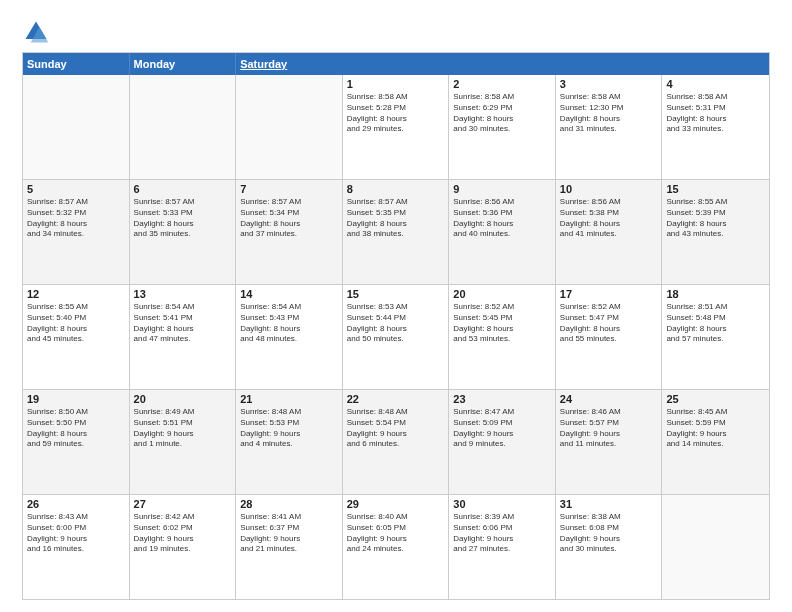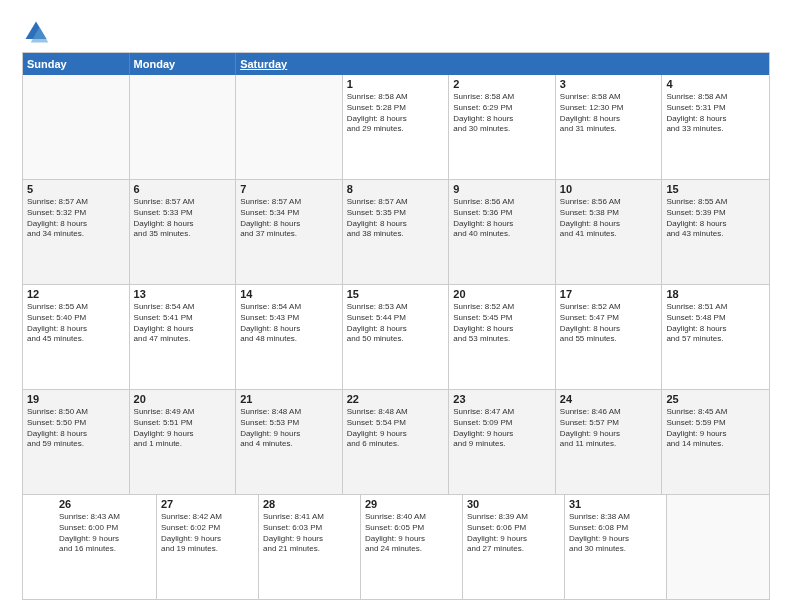--- a/index.html
+++ b/index.html
@@ -85,21 +85,21 @@
       display: flex;
       flex-direction: column;
       flex: 1;
     }
     .cal-week {
       display: grid;
       grid-template-columns: repeat(7, 1fr);
       flex: 1;
       border-bottom: 1px solid #ccc;
     }
-    .cal-week:last-child { border-bottom: none; margin-left: 32px; }
+    .cal-week:last-child { border-bottom: none; }
     .cal-cell {
       border-right: 1px solid #ccc;
       padding: 3px 4px;
       font-size: 8.5px;
       color: #333;
       min-height: 0;
       overflow: hidden;
     }
     .cal-cell:last-child { border-right: none; }
     .cal-cell.empty { background: #f9f9f9; }
@@ -341,21 +341,21 @@
           <div class="cal-cell">
             <div class="day-num">27</div>
             <div class="cell-line">Sunrise: 8:42 AM</div>
             <div class="cell-line">Sunset: 6:02 PM</div>
             <div class="cell-line">Daylight: 9 hours</div>
             <div class="cell-line">and 19 minutes.</div>
           </div>
           <div class="cal-cell">
             <div class="day-num">28</div>
             <div class="cell-line">Sunrise: 8:41 AM</div>
-            <div class="cell-line">Sunset: 6:03 PM</div>
+            <div class="cell-line">Sunset: 6:37 PM</div>
             <div class="cell-line">Daylight: 9 hours</div>
             <div class="cell-line">and 21 minutes.</div>
           </div>
           <div class="cal-cell">
             <div class="day-num">29</div>
             <div class="cell-line">Sunrise: 8:40 AM</div>
             <div class="cell-line">Sunset: 6:05 PM</div>
             <div class="cell-line">Daylight: 9 hours</div>
             <div class="cell-line">and 24 minutes.</div>
           </div>

